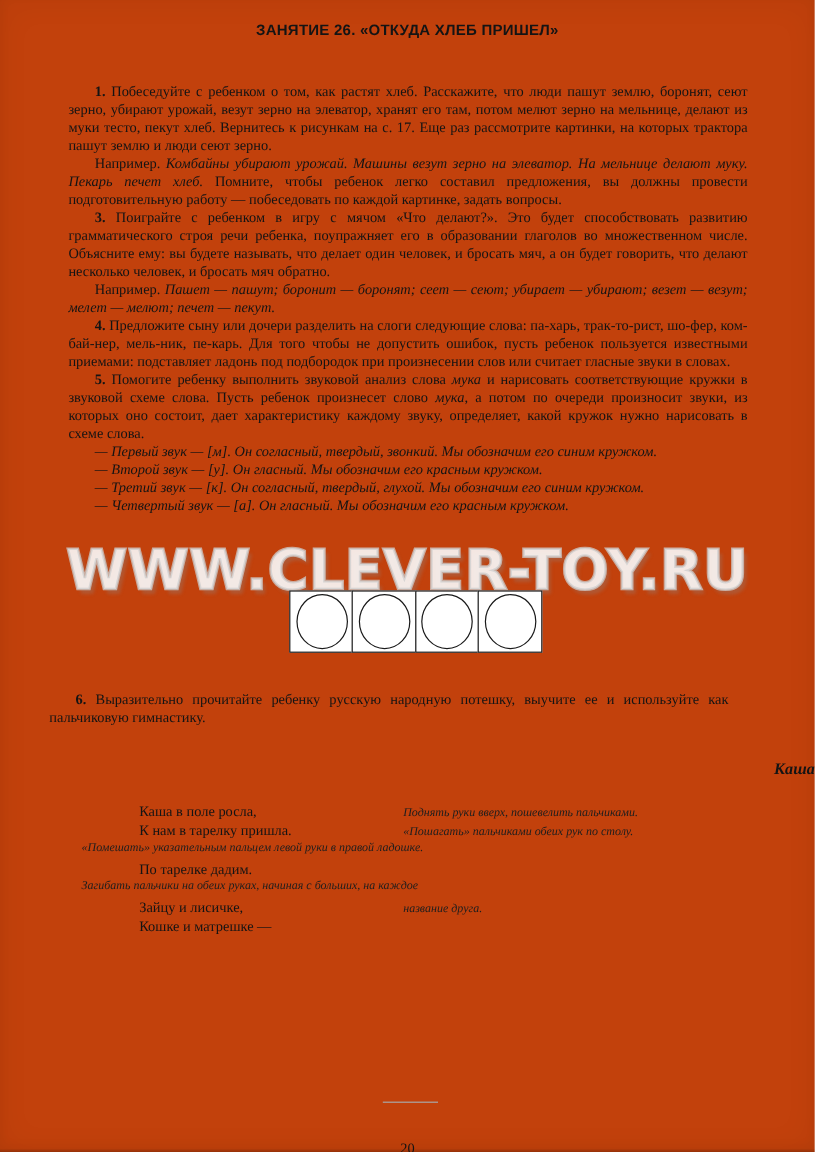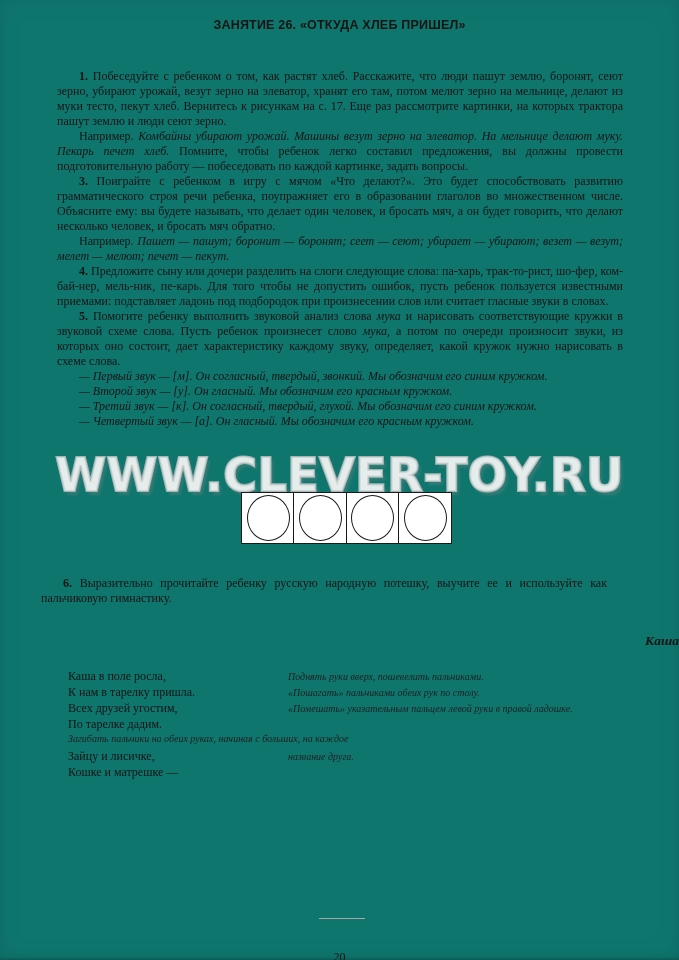--- a/index.html
+++ b/index.html
@@ -1,17 +1,17 @@
 <!DOCTYPE html>
 <html><head>
 <meta charset="utf-8">
 <style>
   html,body{margin:0;padding:0;background:#ffffff;}
   .page{
-    position:relative;width:679px;height:960px;background:#0f766e;overflow:hidden;
+    position:relative;width:679px;height:960px;background:#c2410c;overflow:hidden;
     font-family:"Liberation Serif",serif;color:#141414;
     box-shadow:inset 0 0 28px rgba(0,0,0,0.05), inset 0 -4px 10px rgba(0,0,0,0.05);
   }
   .title{
     position:absolute;top:18px;left:0;width:100%;text-align:center;
     font-family:"Liberation Sans",sans-serif;font-weight:bold;font-size:12.5px;
     letter-spacing:.2px;z-index:2;
   }
   .body-text{
     position:absolute;top:69px;left:57px;width:566px;
@@ -38,21 +38,21 @@
   .closing-text{
     position:absolute;top:576px;left:41px;width:566px;
     font-size:12px;line-height:15px;text-align:justify;z-index:2;
   }
   .poem-heading{
     position:absolute;top:633px;left:0;width:100%;text-align:right;
     font-weight:bold;font-style:italic;font-size:13.5px;z-index:2;
   }
   .poem{position:absolute;top:669px;left:68px;width:560px;z-index:2;}
   .poem-row{display:flex;align-items:baseline;height:16px;}
-  .poem-left{width:220px;flex:0 0 220px;font-size:12px;}
+  .poem-left{width:220px;flex:0 0 220px;font-size:12px;margin-left:48px;}
   .poem-right{font-style:italic;font-size:10px;color:#1e1e1e;white-space:nowrap;}
   .footer-line{position:absolute;top:918px;left:319px;width:46px;border-top:1px solid #a8a8a8;z-index:2;}
   .page-number{position:absolute;top:921px;left:0;width:100%;text-align:center;font-size:12px;z-index:2;margin-top:29px;}
   .scan-edge{position:absolute;left:0;right:0;bottom:0;height:3px;
     background:linear-gradient(to bottom,rgba(0,0,0,0),rgba(0,0,0,.18));z-index:3;}
 </style>
 </head>
 <body>
 
 <div class="page">
@@ -97,21 +97,20 @@
   <div class="poem">
       <div class="poem-row">
         <span class="poem-left">Каша в поле росла,</span>
         <span class="poem-right">Поднять руки вверх, пошевелить пальчиками.</span>
       </div>
       <div class="poem-row">
         <span class="poem-left">К нам в тарелку пришла.</span>
         <span class="poem-right">«Пошагать» пальчиками обеих рук по столу.</span>
       </div>
       <div class="poem-row">
-        <span class="poem-left">Всех друзей угостим,</span>
         <span class="poem-right">«Помешать» указательным пальцем левой руки в правой ладошке.</span>
       </div>
       <div class="poem-row">
         <span class="poem-left">По тарелке дадим.</span>
         <span class="poem-right"></span>
       </div>
       <div class="poem-row">
         <span class="poem-right">Загибать пальчики на обеих руках, начиная с больших, на каждое</span>
       </div>
       <div class="poem-row">

